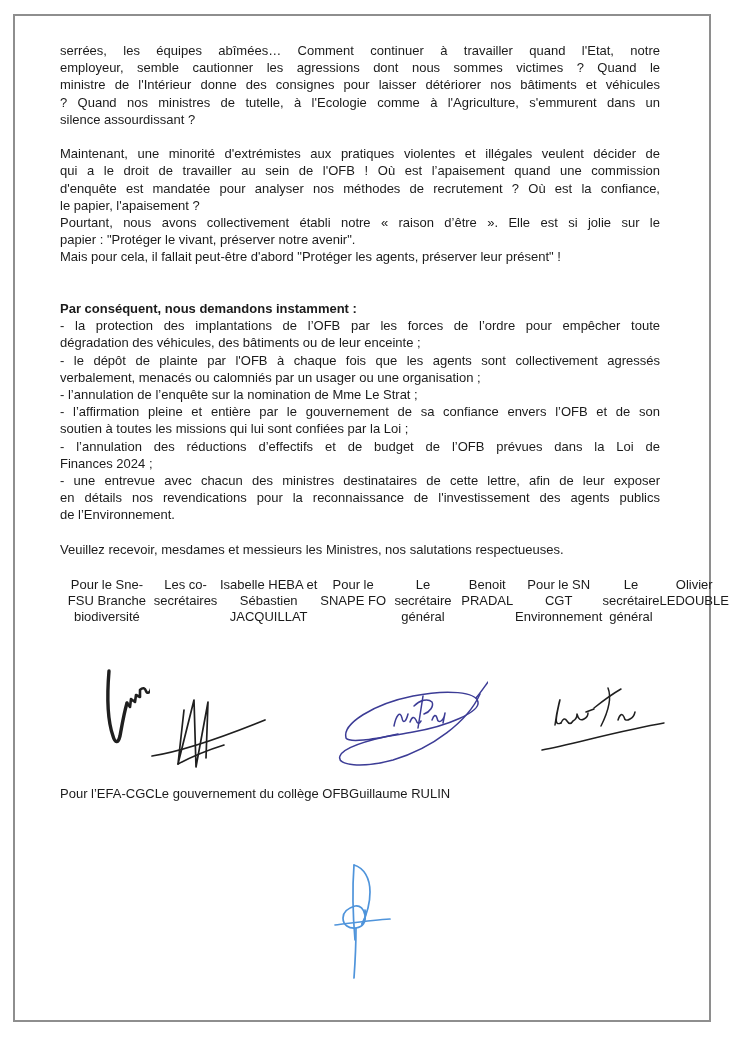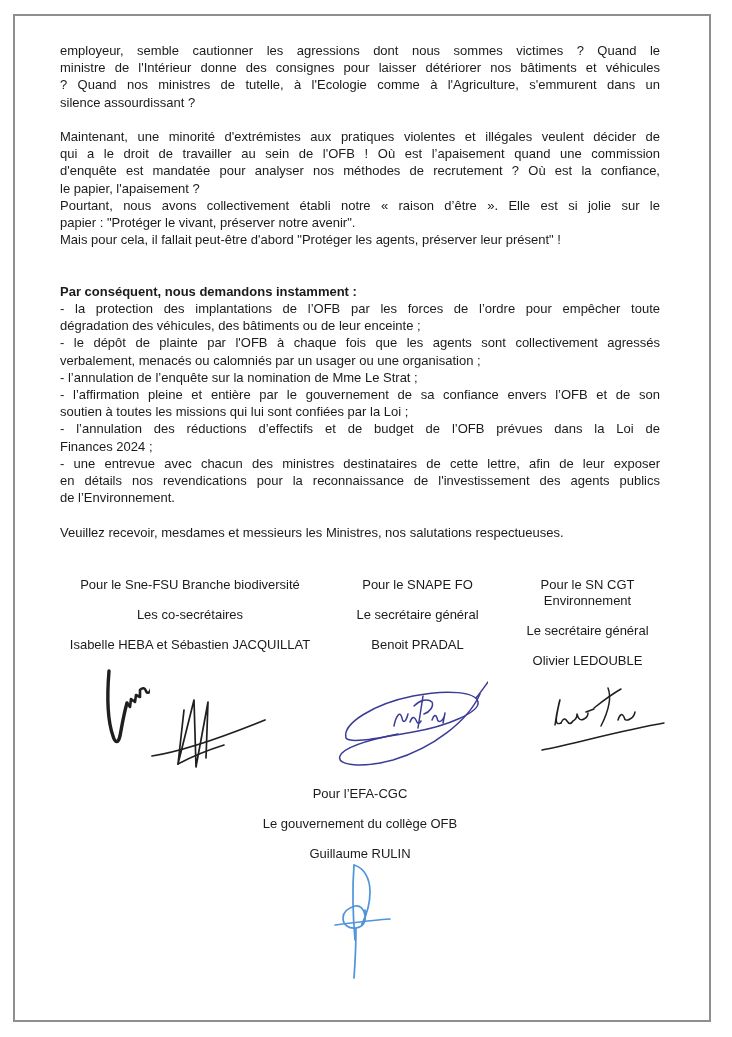--- a/index.html
+++ b/index.html
@@ -12,37 +12,38 @@
     border:2px solid #8e8e8e;box-sizing:border-box;background:#ffffff;
   }
   .body-text{position:absolute;left:45px;top:26px;width:600px;}
   .ln{
     font-size:13px;line-height:17.2px;
     text-align:justify;text-align-last:justify;
   }
   .ln.last,.ln.blank{text-align-last:left;}
   .ln.bold{font-weight:bold;}
   .signatories{position:absolute;left:45px;top:561px;width:600px;display:flex;}
-  .sig-col{display:flex;flex-direction:column;row-gap:14px;text-align:center;
+  .sig-col{display:flex;flex-direction:row;row-gap:14px;text-align:center;
            font-size:13px;line-height:16px;}
   .sig-col.c1{width:260px;}
   .sig-col.c2{width:195px;text-align:center;}
   .sig-col.c3{width:145px;}
   .efa-block{position:absolute;left:45px;top:770px;width:600px;display:flex;
-             flex-direction:column;row-gap:14px;text-align:center;
+             flex-direction:row;row-gap:14px;text-align:center;
              font-size:13px;line-height:16px;}
   .signature{position:absolute;}
   svg{display:block;}
 </style>
 </head>
 <body>
 
 <div class="page">
 
   <div class="body-text">
+      <div class="ln">serrées, les équipes abîmées… Comment continuer à travailler quand l'Etat, notre</div>
       <div class="ln">employeur, semble cautionner les agressions dont nous sommes victimes ? Quand le</div>
       <div class="ln">ministre de l'Intérieur donne des consignes pour laisser détériorer nos bâtiments et véhicules</div>
       <div class="ln">? Quand nos ministres de tutelle, à l'Ecologie comme à l'Agriculture, s'emmurent dans un</div>
       <div class="ln last">silence assourdissant ?</div>
       <div class="ln blank">&nbsp;</div>
       <div class="ln">Maintenant, une minorité d'extrémistes aux pratiques violentes et illégales veulent décider de</div>
       <div class="ln">qui a le droit de travailler au sein de l'OFB ! Où est l’apaisement quand une commission</div>
       <div class="ln">d'enquête est mandatée pour analyser nos méthodes de recrutement ? Où est la confiance,</div>
       <div class="ln last">le papier, l'apaisement ?</div>
       <div class="ln">Pourtant, nous avons collectivement établi notre « raison d’être ». Elle est si jolie sur le</div>

